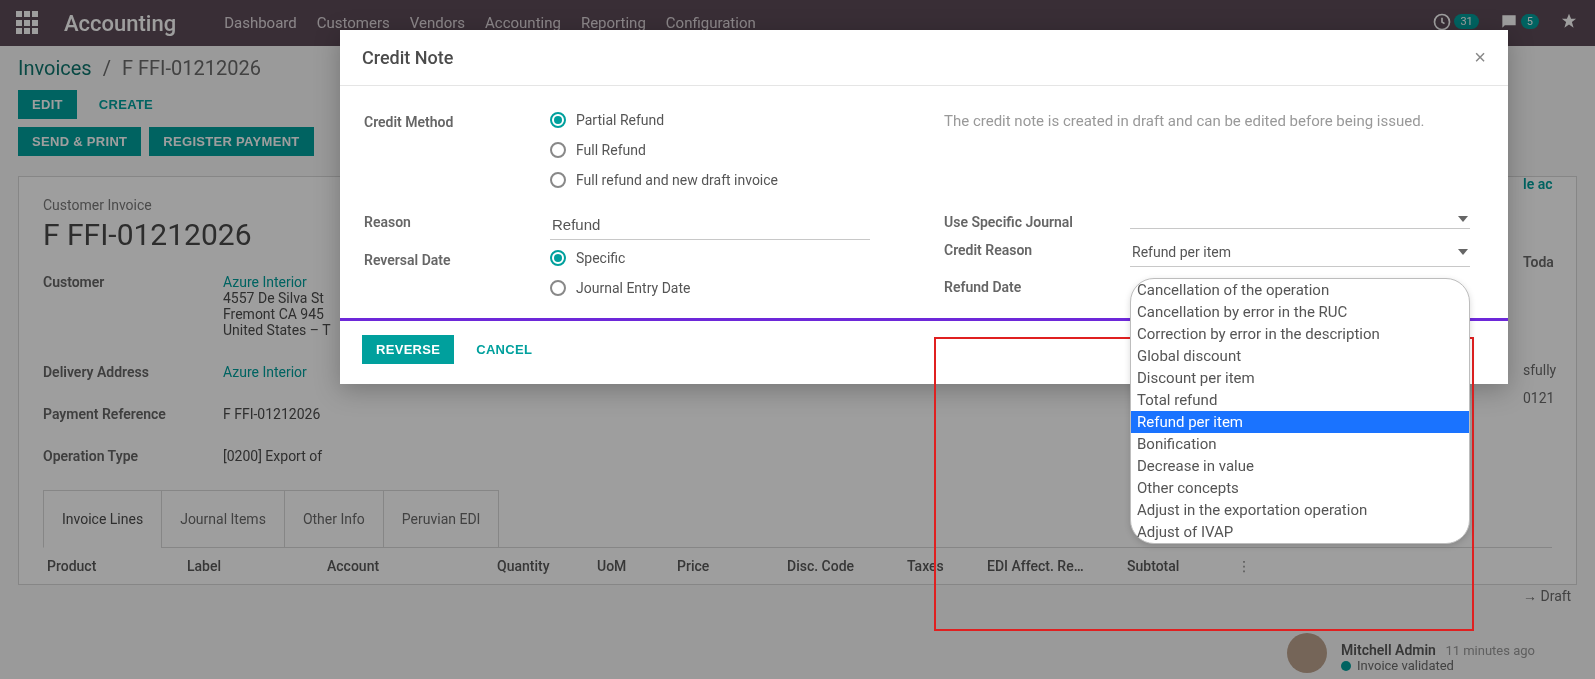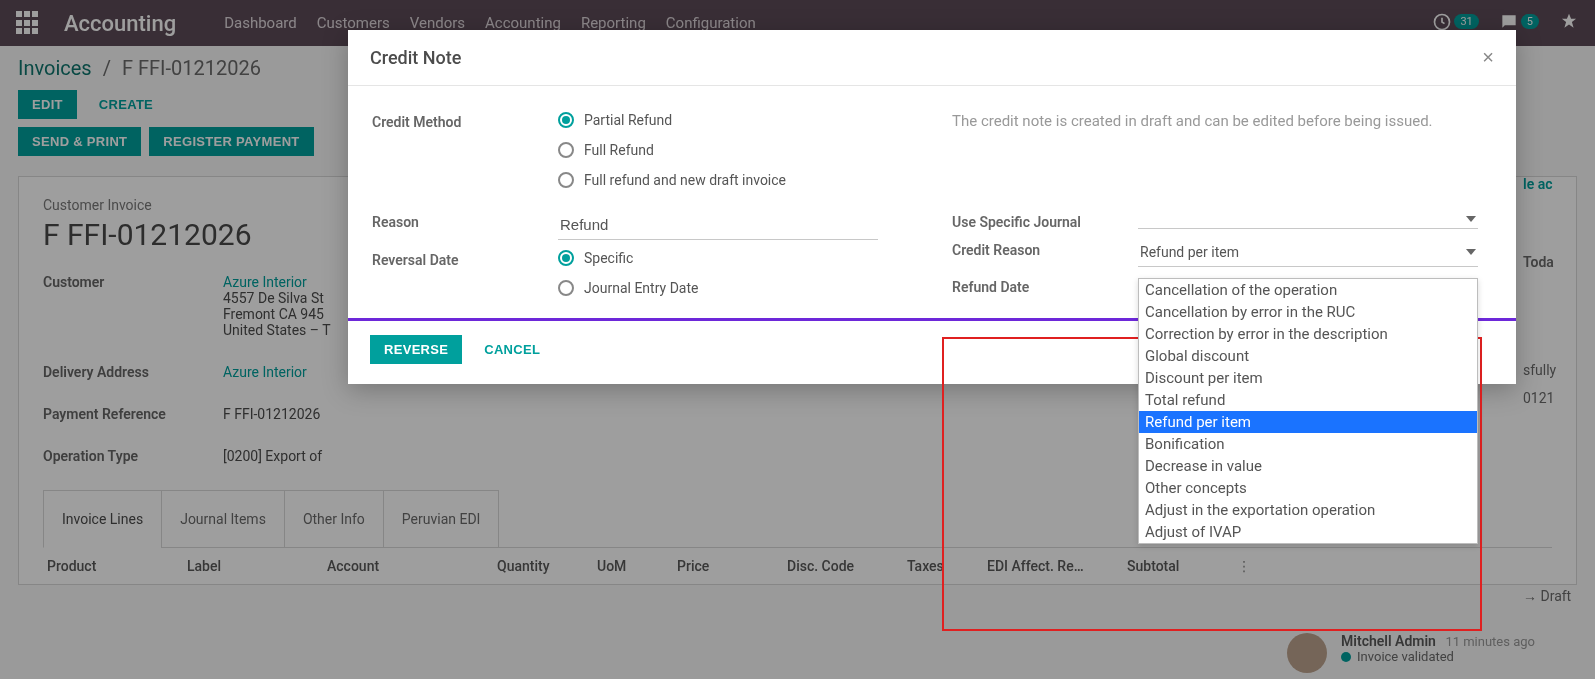--- a/index.html
+++ b/index.html
@@ -37,32 +37,32 @@
   .tab.active { border-bottom: 1px solid #fff; color: #4c4c4c; }
   .tbl-head { display: grid; padding: 10px 4px; color: #5a5a5a; font-size: 14px; font-weight: 500; grid-template-columns: 140px 140px 170px 100px 80px 110px 120px 80px 140px 110px 40px; }
   .kebab { color: #888; }
 
   
   .right-panel { position: absolute; right: -18px; top: 170px; width: 90px; font-size: 14px; color: #6b6b6b; }
   .right-panel .rp-row { padding: 6px 0; white-space: nowrap; }
   .rp-teal { color: #00a09d; font-weight: 600; }
 
   
-  .user-card { position: absolute; right: 60px; bottom: 6px; display: flex; align-items: flex-start; gap: 14px; }
+  .user-card { position: absolute; right: 60px; bottom: 6px; display: flex; align-items: flex-end; gap: 14px; }
   .avatar { width: 40px; height: 40px; border-radius: 50%; background: #bda38e; }
   .user-name { font-weight: 600; color: #5a5a5a; }
   .user-sub { color: #6b6b6b; font-size: 13px; display: flex; align-items: center; gap: 6px; }
   .dot-teal { width: 10px; height: 10px; border-radius: 50%; background: #00a09d; display: inline-block; }
   .time-ago { color: #999; font-size: 13px; margin-left: 6px; }
 
   
   .dim { position: absolute; inset: 0; background: rgba(0,0,0,0.38); }
 
   
-  .modal { position: absolute; top: 30px; left: 348px; width: 1168px; background: #fff; box-shadow: 0 6px 24px rgba(0,0,0,0.25); }
+  .modal { position: absolute; top: 30px; left: 340px; width: 1168px; background: #fff; box-shadow: 0 6px 24px rgba(0,0,0,0.25); }
   .modal header { display: flex; justify-content: space-between; align-items: center; padding: 16px 22px; border-bottom: 1px solid #e5e5e5; }
   .modal header h3 { font-size: 18px; font-weight: 500; color: #4c4c4c; }
   .modal .close { font-size: 20px; color: #888; cursor: pointer; background: none; border: none; }
   .modal-body { padding: 26px 24px 12px; position: relative; }
   .form-row { display: flex; align-items: flex-start; margin-bottom: 10px; }
   .form-col-left { width: 580px; display: flex; }
   .form-col-right { flex: 1; display: flex; position: relative; }
   .flabel { width: 186px; color: #666; font-weight: 600; padding-top: 2px; }
   .radios { display: flex; flex-direction: column; gap: 14px; color: #555; }
   .radio-item { display: flex; align-items: center; gap: 10px; }
@@ -276,21 +276,21 @@
           <div class="flabel">Credit Reason</div>
           <div class="select-fake">
             <span>Refund per item</span>
             <span class="caret-down"></span>
           </div>
         </div>
         <div class="form-row">
           <div class="flabel">Refund Date</div>
         </div>
 
-        <div class="dropdown" style="top:66px; left:186px;">
+        <div class="dropdown" style="top:66px; left:186px;border-radius:24px;">
           <div class="opt">Cancellation of the operation</div>
           <div class="opt">Cancellation by error in the RUC</div>
           <div class="opt">Correction by error in the description</div>
           <div class="opt">Global discount</div>
           <div class="opt">Discount per item</div>
           <div class="opt">Total refund</div>
           <div class="opt selected">Refund per item</div>
           <div class="opt">Bonification</div>
           <div class="opt">Decrease in value</div>
           <div class="opt">Other concepts</div>

